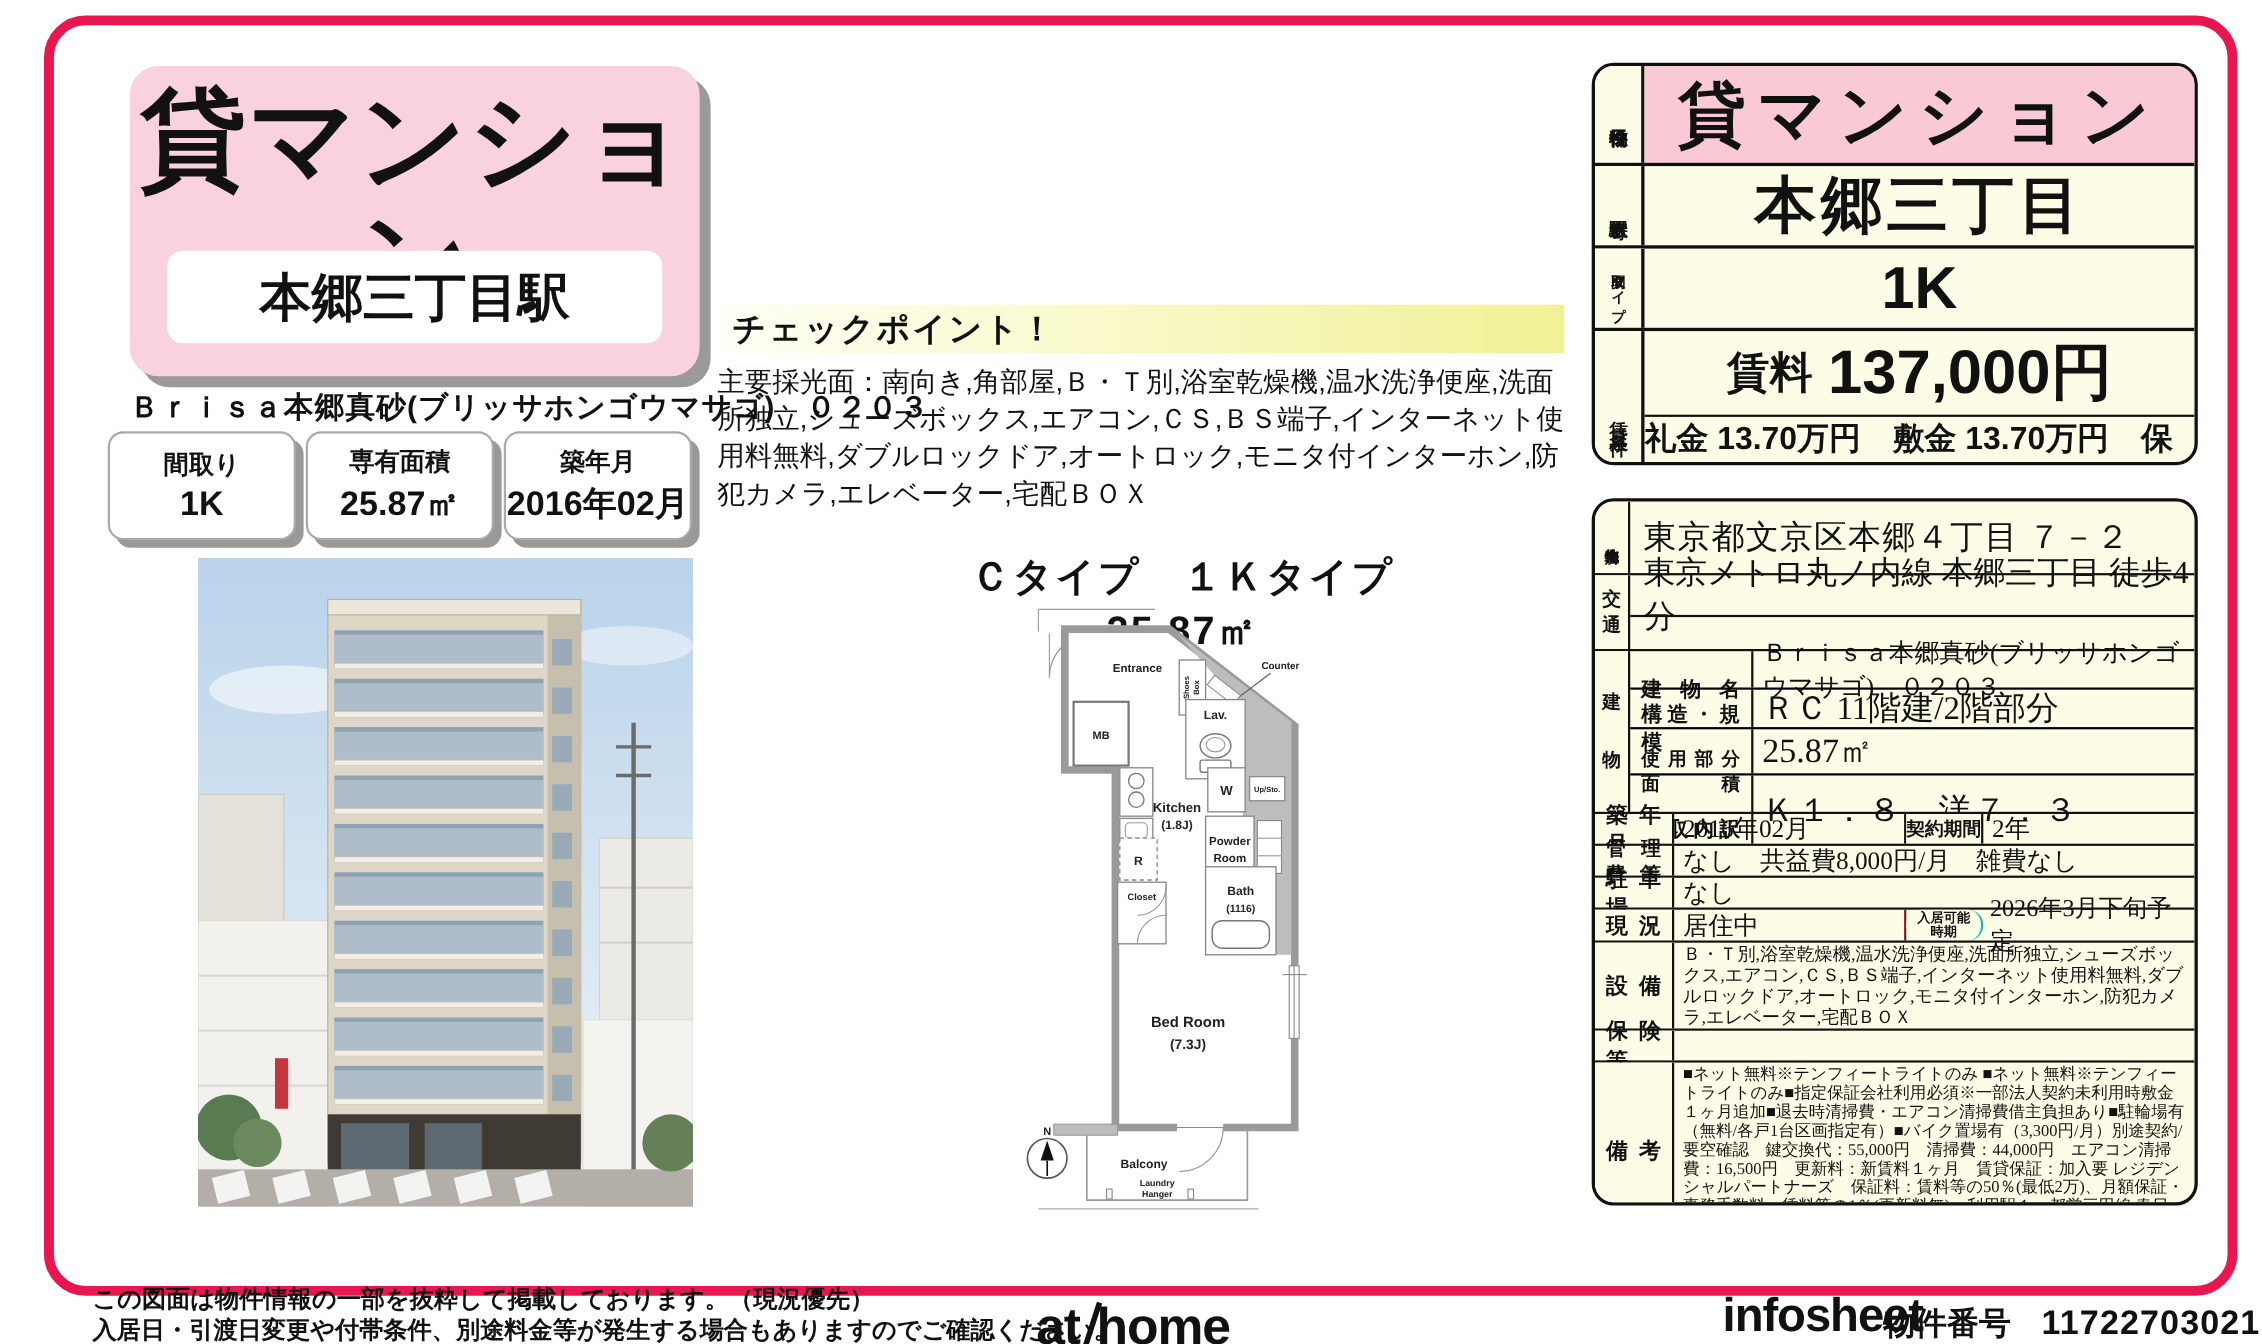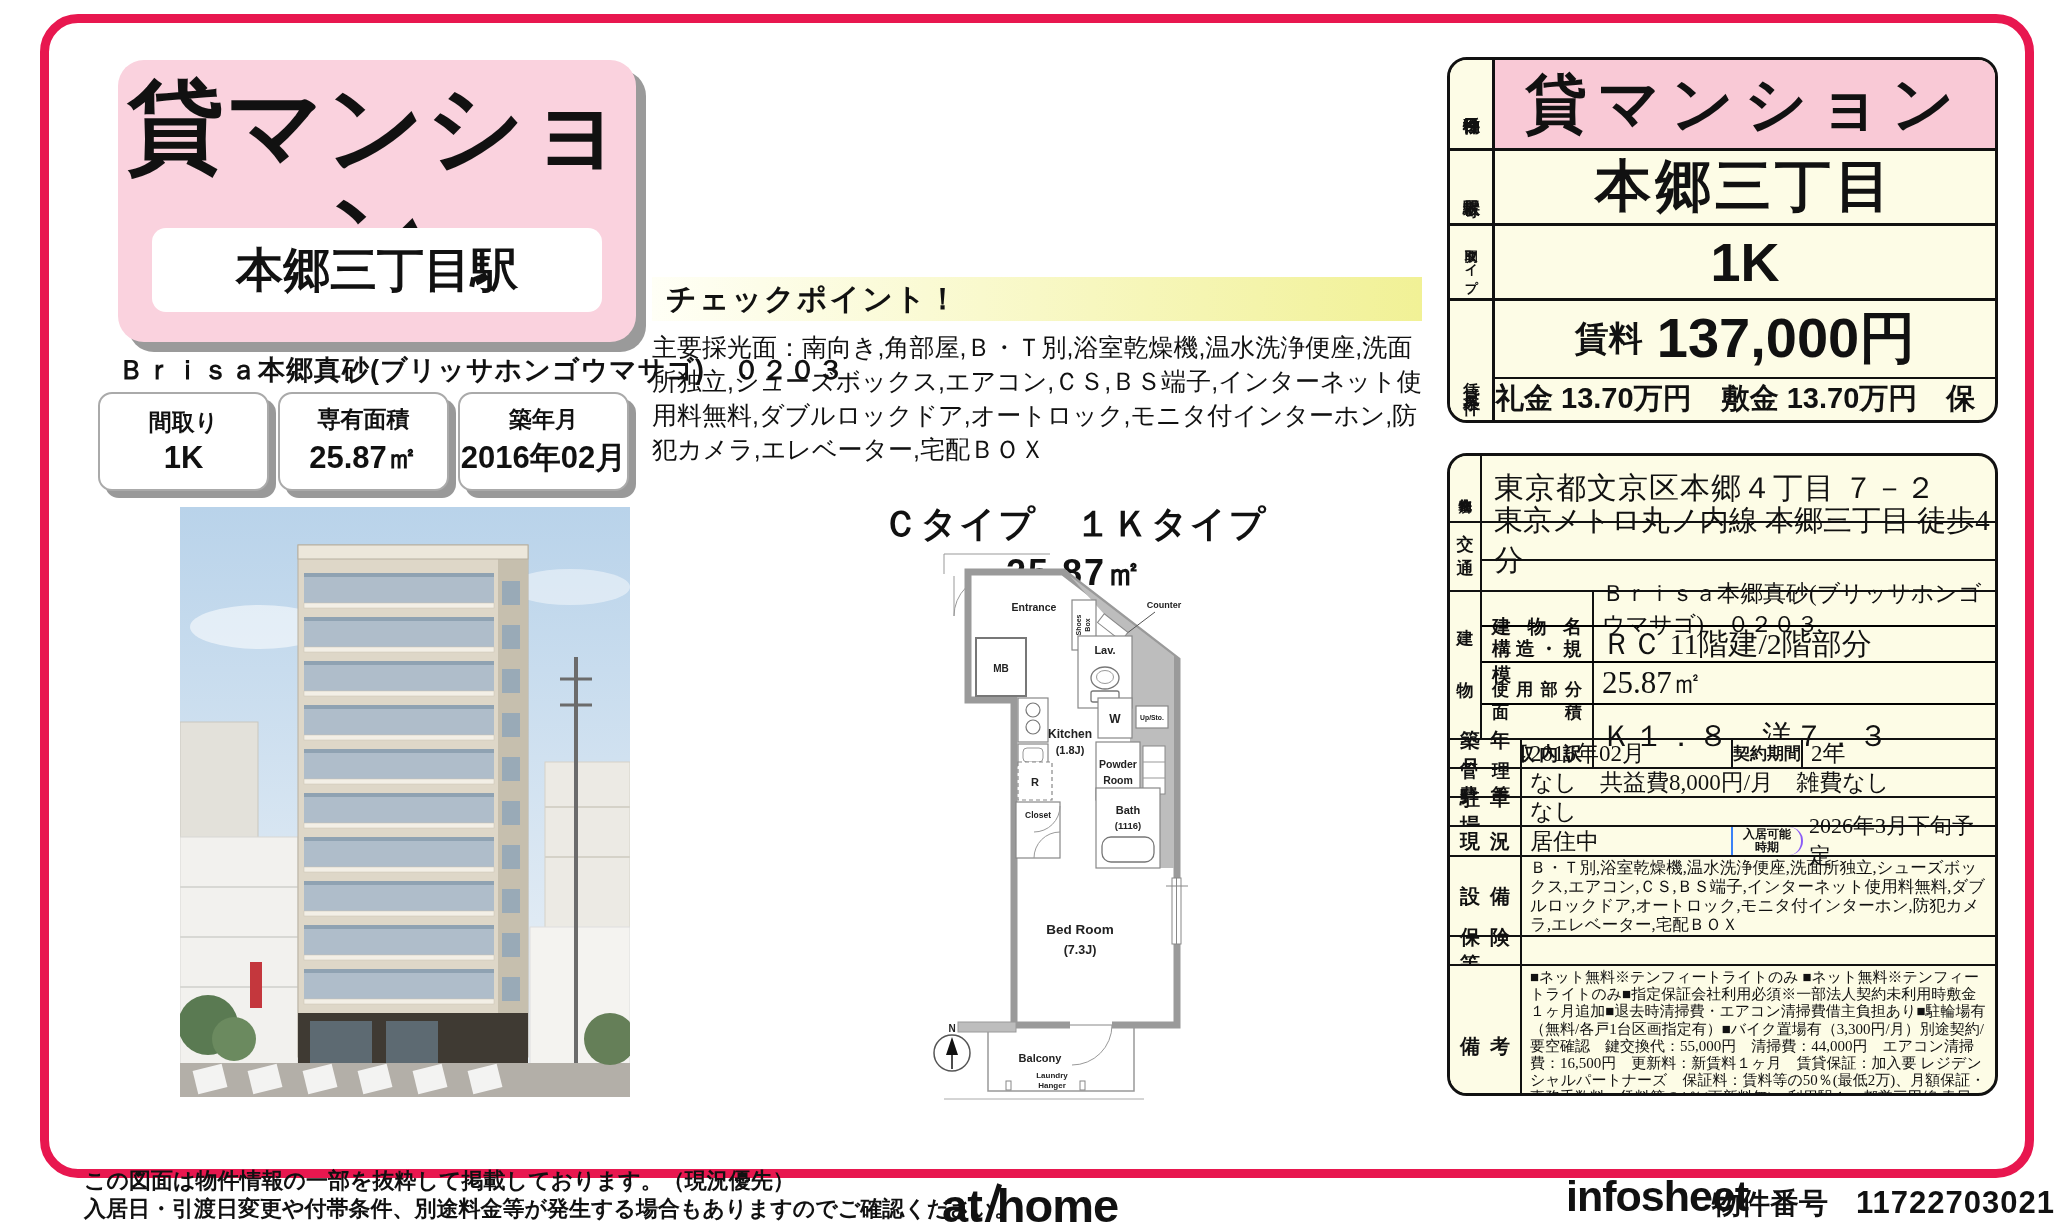--- a/index.html
+++ b/index.html
@@ -301,21 +301,21 @@
           <span class="vtext vh" style="font-size:13px;">間取タイプ</span>
         </div>
       <div class="val bigval" style="font-size:54px;">1K</div>
     </div>
     <div class="srow" style="flex:1;">
       <div class="hcell hcell-s">
           <span class="vtext vh" style="font-size:17px;letter-spacing:6px;">賃貸条件</span>
         </div>
       <div style="flex:1;display:flex;flex-direction:column;">
         <div style="flex:1.25;display:flex;align-items:center;justify-content:center;border-bottom:2px solid #111;">
-          <span style="font-size:34px;font-weight:bold;margin-right:14px;">賃料</span>
+          <span style="font-size:39px;font-weight:bold;margin-right:14px;">賃料</span>
           <span style="font-size:56px;font-weight:bold;">137,000円</span>
         </div>
         <div style="flex:1;display:flex;align-items:center;justify-content:center;">
           <span style="font-size:29px;font-weight:600;">礼金 13.70万円　敷金 13.70万円　保証金 なし</span>
         </div>
       </div>
     </div>
   </div>
 
   <div class="abs rt" id="detail-table">
@@ -393,22 +393,22 @@
     <div class="drow" style="height:27px;">
       <div class="hcell hcell-w">
           <div class="wlabel jlabel">駐車場</div>
         </div>
       <div class="val serif" style="font-size:23px;padding-left:8px;">なし</div>
     </div>
     <div class="drow" style="height:28px;">
       <div class="hcell hcell-w">
           <div class="wlabel jlabel">現況</div>
         </div>
-      <div class="val serif" style="width:211px;flex:none;font-size:23px;padding-left:8px;border-right:2px solid #3b82f6;box-sizing:border-box;">居住中</div>
-      <div class="hcell" style="width:68px;border-right:2px solid #8b5cf6;border-radius:14px;">
+      <div class="val serif" style="width:211px;flex:none;font-size:23px;padding-left:8px;border-right:2px solid #7f1d1d;box-sizing:border-box;">居住中</div>
+      <div class="hcell" style="width:68px;border-right:2px solid #14b8a6;border-radius:14px;">
         <div style="text-align:center;">
           <div style="font-size:12px;font-weight:bold;line-height:1.1;">入居可能</div>
           <div style="font-size:12px;font-weight:bold;line-height:1.1;">時期</div>
         </div>
       </div>
       <div class="val serif" style="font-size:22px;padding-left:6px;">2026年3月下旬予定</div>
     </div>
     <div class="drow" style="height:78px;">
       <div class="hcell hcell-w">
           <div class="wlabel jlabel">設備</div>

